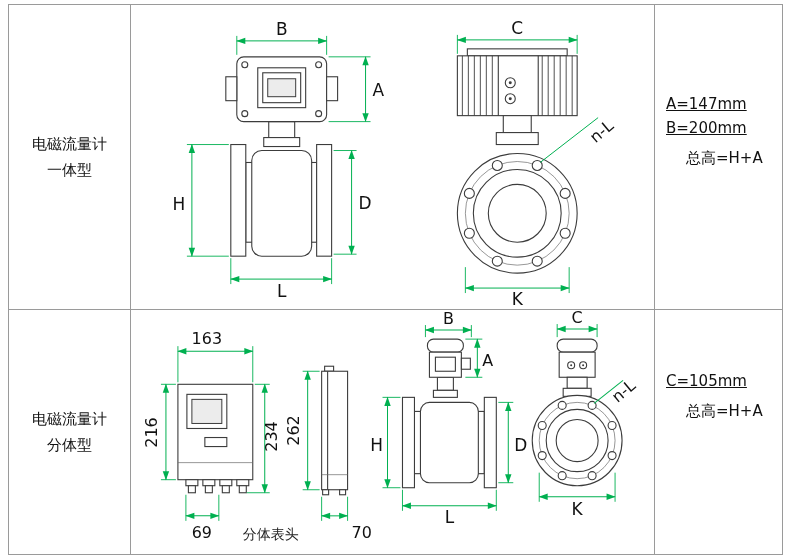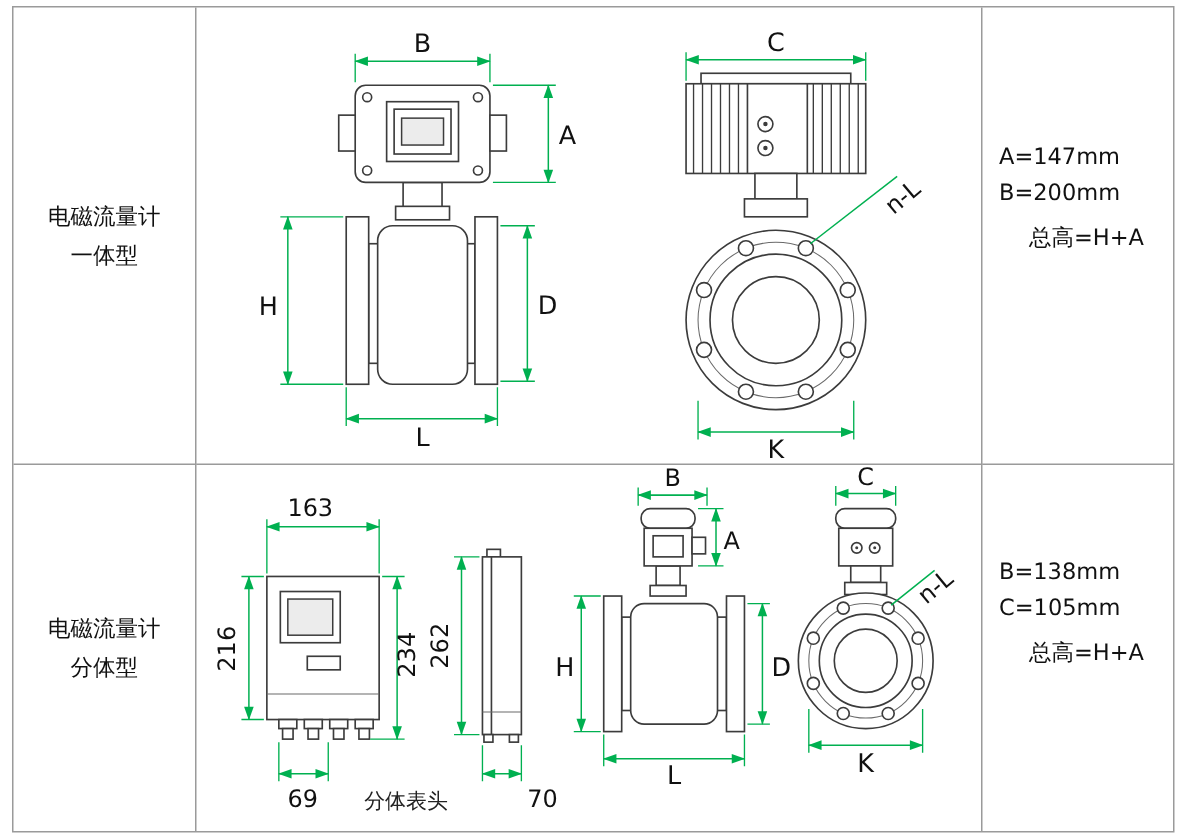--- a/index.html
+++ b/index.html
@@ -11,21 +11,21 @@
   .c{box-sizing:border-box;}
   .br{border-right:1px solid #9a9a9a;}
   .bb{border-bottom:1px solid #9a9a9a;}
   .label-cell{display:flex;flex-direction:column;justify-content:center;
               align-items:center;gap:7px;font-size:15px;color:#111;}
   .main-cell{position:relative;overflow:hidden;}
   .main-cell svg{display:block;width:100%;height:100%;}
   .specs-cell{font-size:15px;color:#111;padding-left:11px;box-sizing:border-box;}
   .specs-top{padding-top:90px;}
   .specs-bottom{padding-top:62px;}
-  .spec-line{margin-bottom:6px;white-space:nowrap;}
+  .spec-line{margin-bottom:6px;white-space:nowrap;text-decoration:underline;}
   .spec-total{margin-top:12px;white-space:nowrap;margin-left:20px;}
   
   .dw{stroke:#3c3c3c;stroke-width:1.1;fill:none;}
   .dwf{stroke:#3c3c3c;stroke-width:1.1;fill:#ffffff;}
   .fin{stroke:#3c3c3c;stroke-width:0.9;fill:none;}
   .thin{stroke:#6a6a6a;stroke-width:0.7;fill:none;}
   .scr{fill:#ececec;stroke:#3c3c3c;stroke-width:1;}
   .dot{fill:#3c3c3c;}
   
   .dl{stroke:#00b050;stroke-width:1;fill:none;}
@@ -269,19 +269,18 @@
       <text transform="translate(497,85) rotate(-40)" text-anchor="middle" class="dt">n-L</text>
 
       <path d="M409,162 V191 M485,162 V191" class="dx"></path>
       <line x1="409" y1="186" x2="485" y2="186" class="dl" marker-start="url(#aS)" marker-end="url(#aE)"></line>
       <text x="447" y="204" text-anchor="middle" class="dt big">K</text>
     </g>
    </svg>
   </div>
 
   <div class="c specs-cell specs-bottom">
-    <div class="spec-line">B=138mm</div>
     <div class="spec-line">C=105mm</div>
     <div class="spec-total">总高=H+A</div>
   </div>
 
  </div>
 </div>
 
 </body></html>

